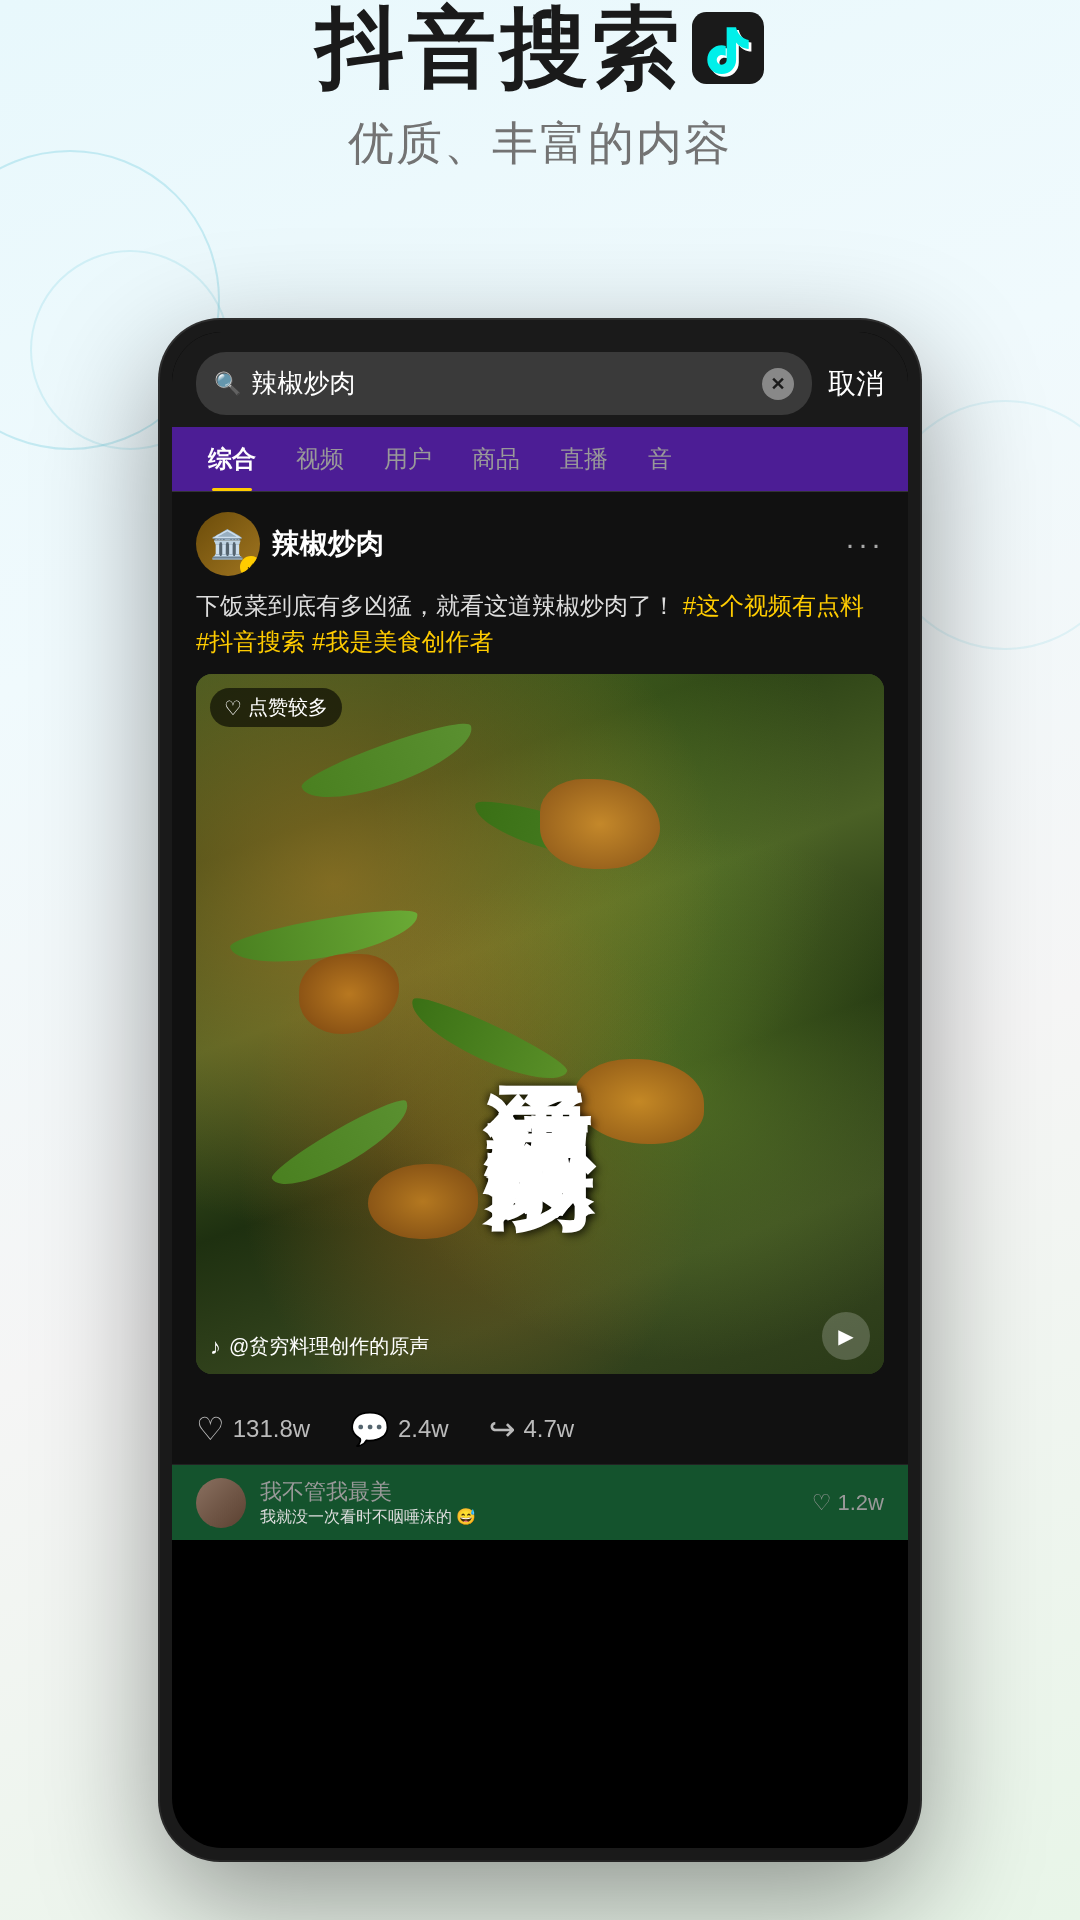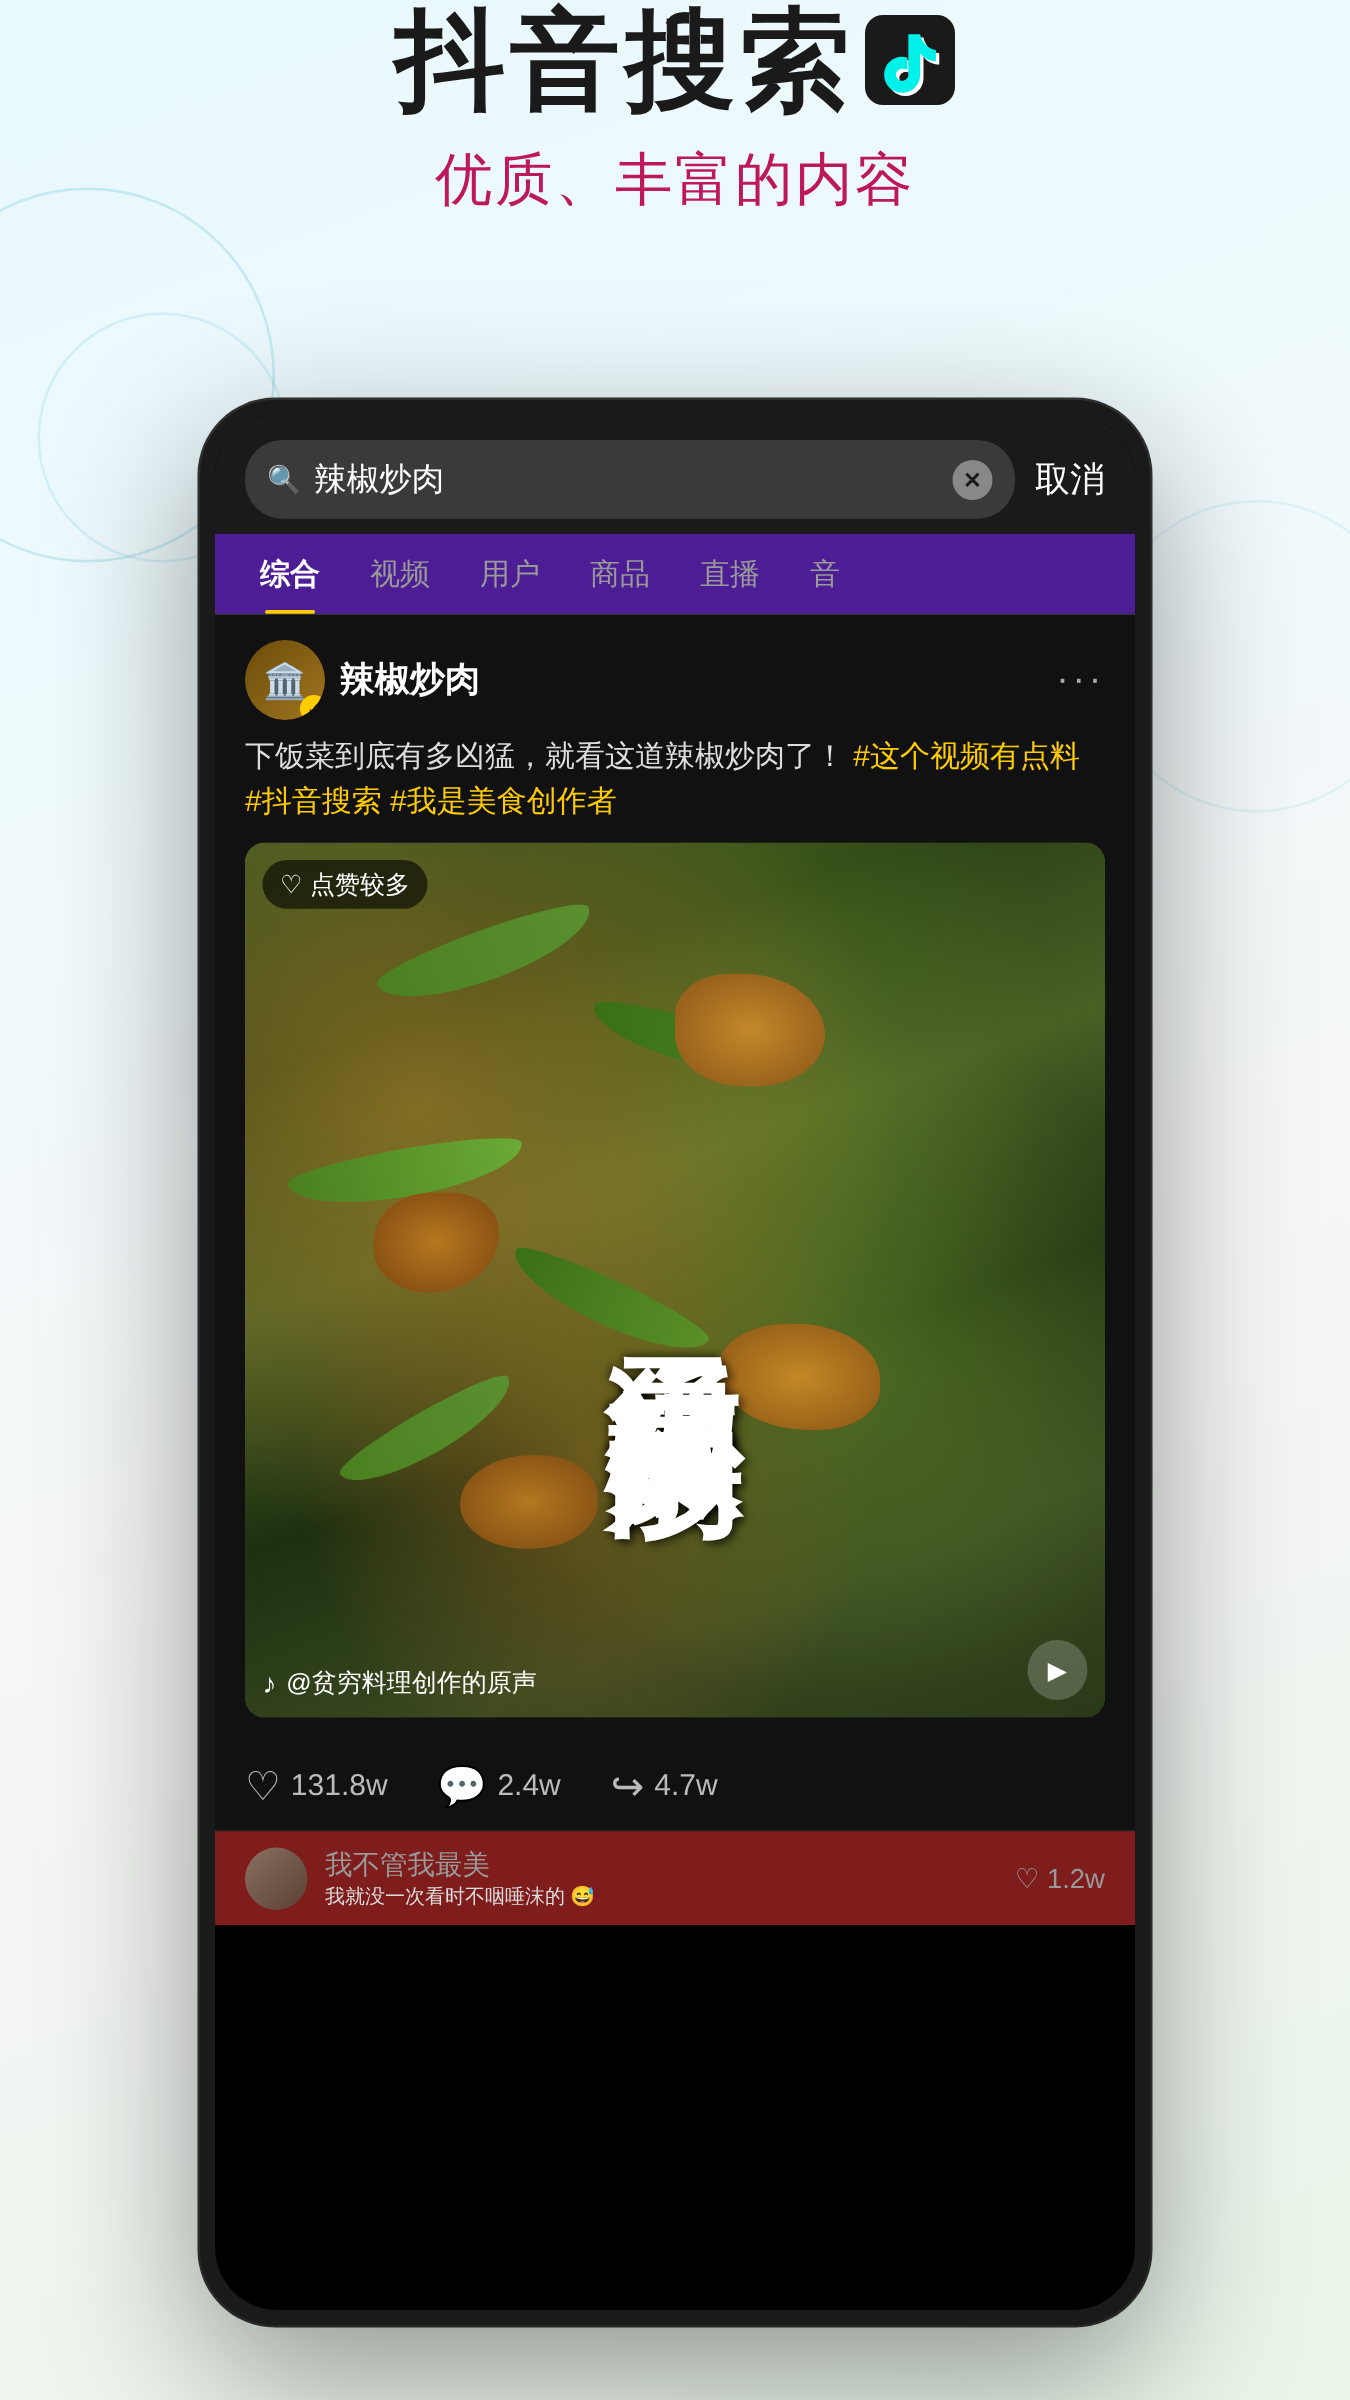--- a/index.html
+++ b/index.html
@@ -69,21 +69,21 @@
       justify-content: center;
     }
 
     .tiktok-logo svg {
       width: 72px;
       height: 72px;
     }
 
     .subtitle {
       font-size: 46px;
-      color: #be185d;
+      color: #737373;
       margin-top: 16px;
       font-weight: 400;
       letter-spacing: 2px;
     }
 
     
     .phone-container {
       position: absolute;
       top: 320px;
       left: 50%;
@@ -417,21 +417,21 @@
       font-size: 24px;
     }
 
     .interaction-icon {
       font-size: 32px;
     }
 
     
     .comment-preview {
       padding: 12px 24px;
-      background: #7f1d1d;
+      background: #14532d;
       border-top: 1px solid #222;
       display: flex;
       align-items: center;
       gap: 14px;
     }
 
     .comment-avatar {
       width: 50px;
       height: 50px;
       border-radius: 50%;

